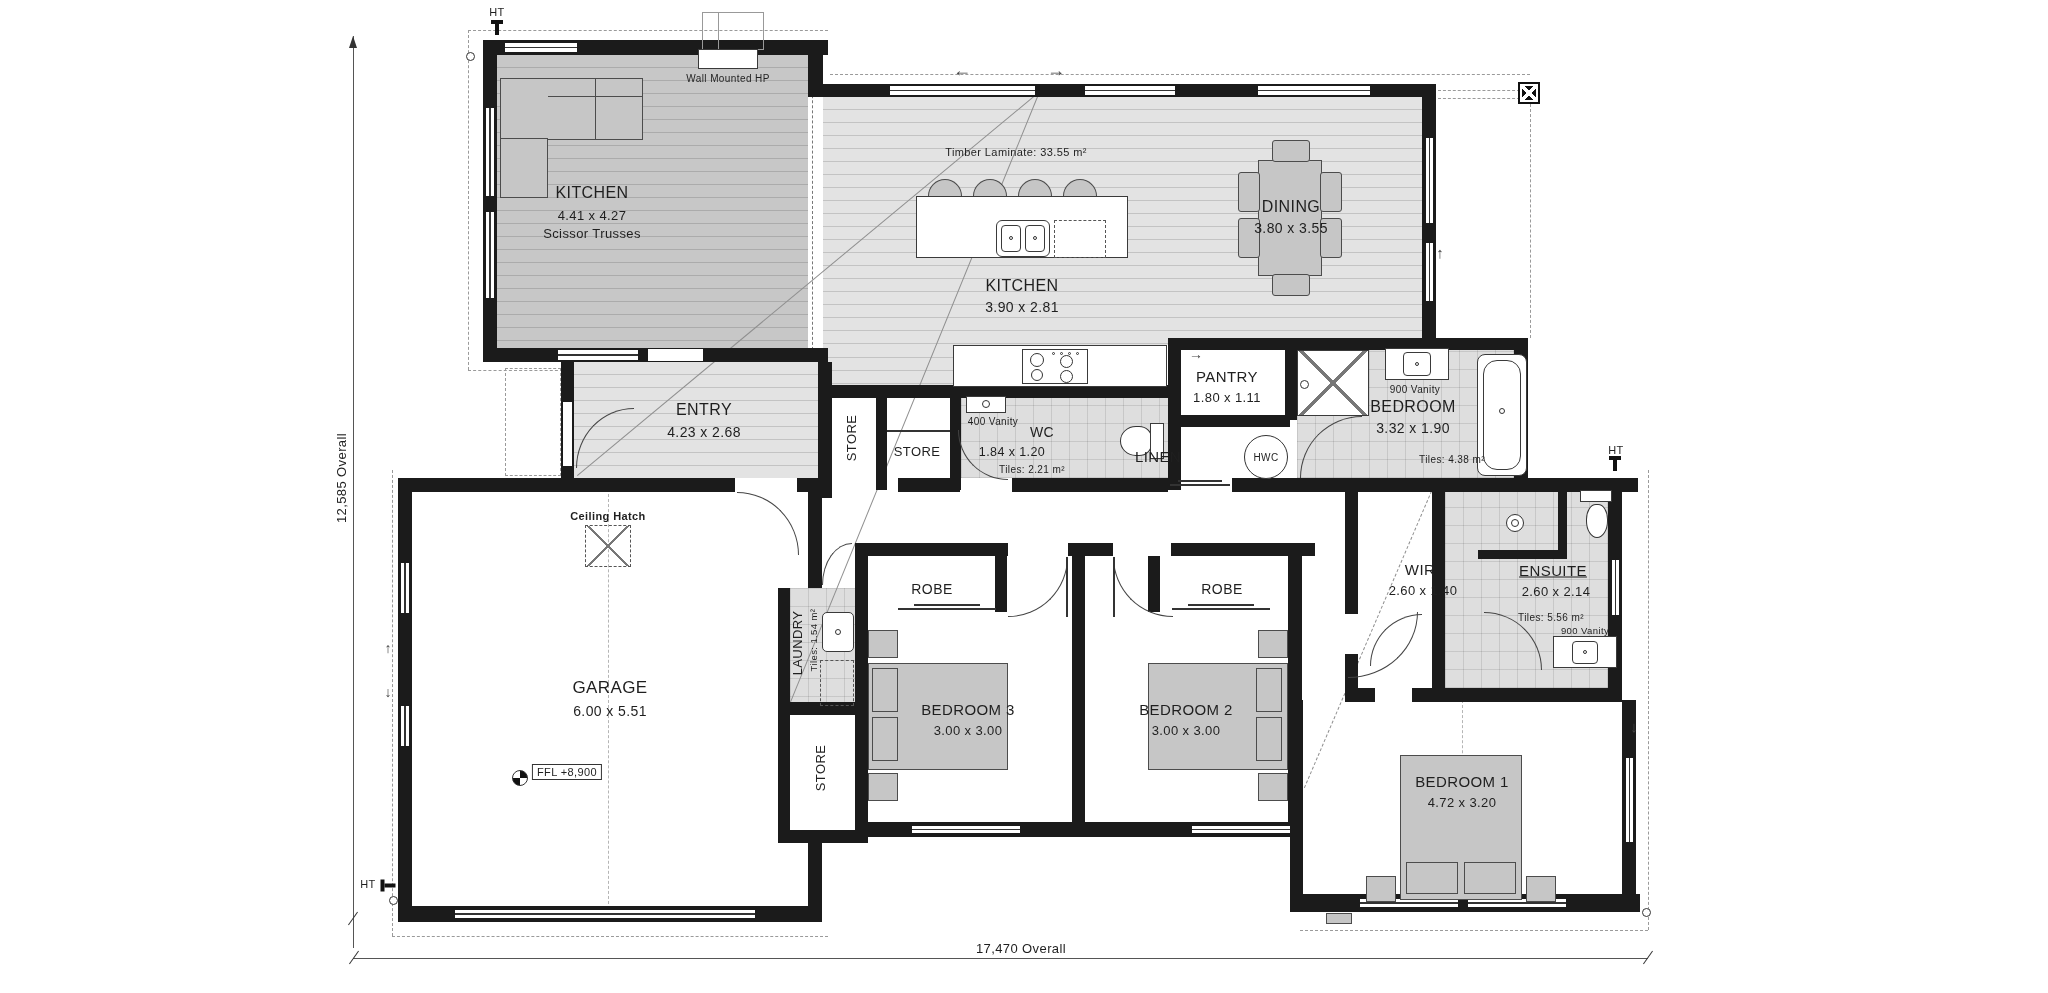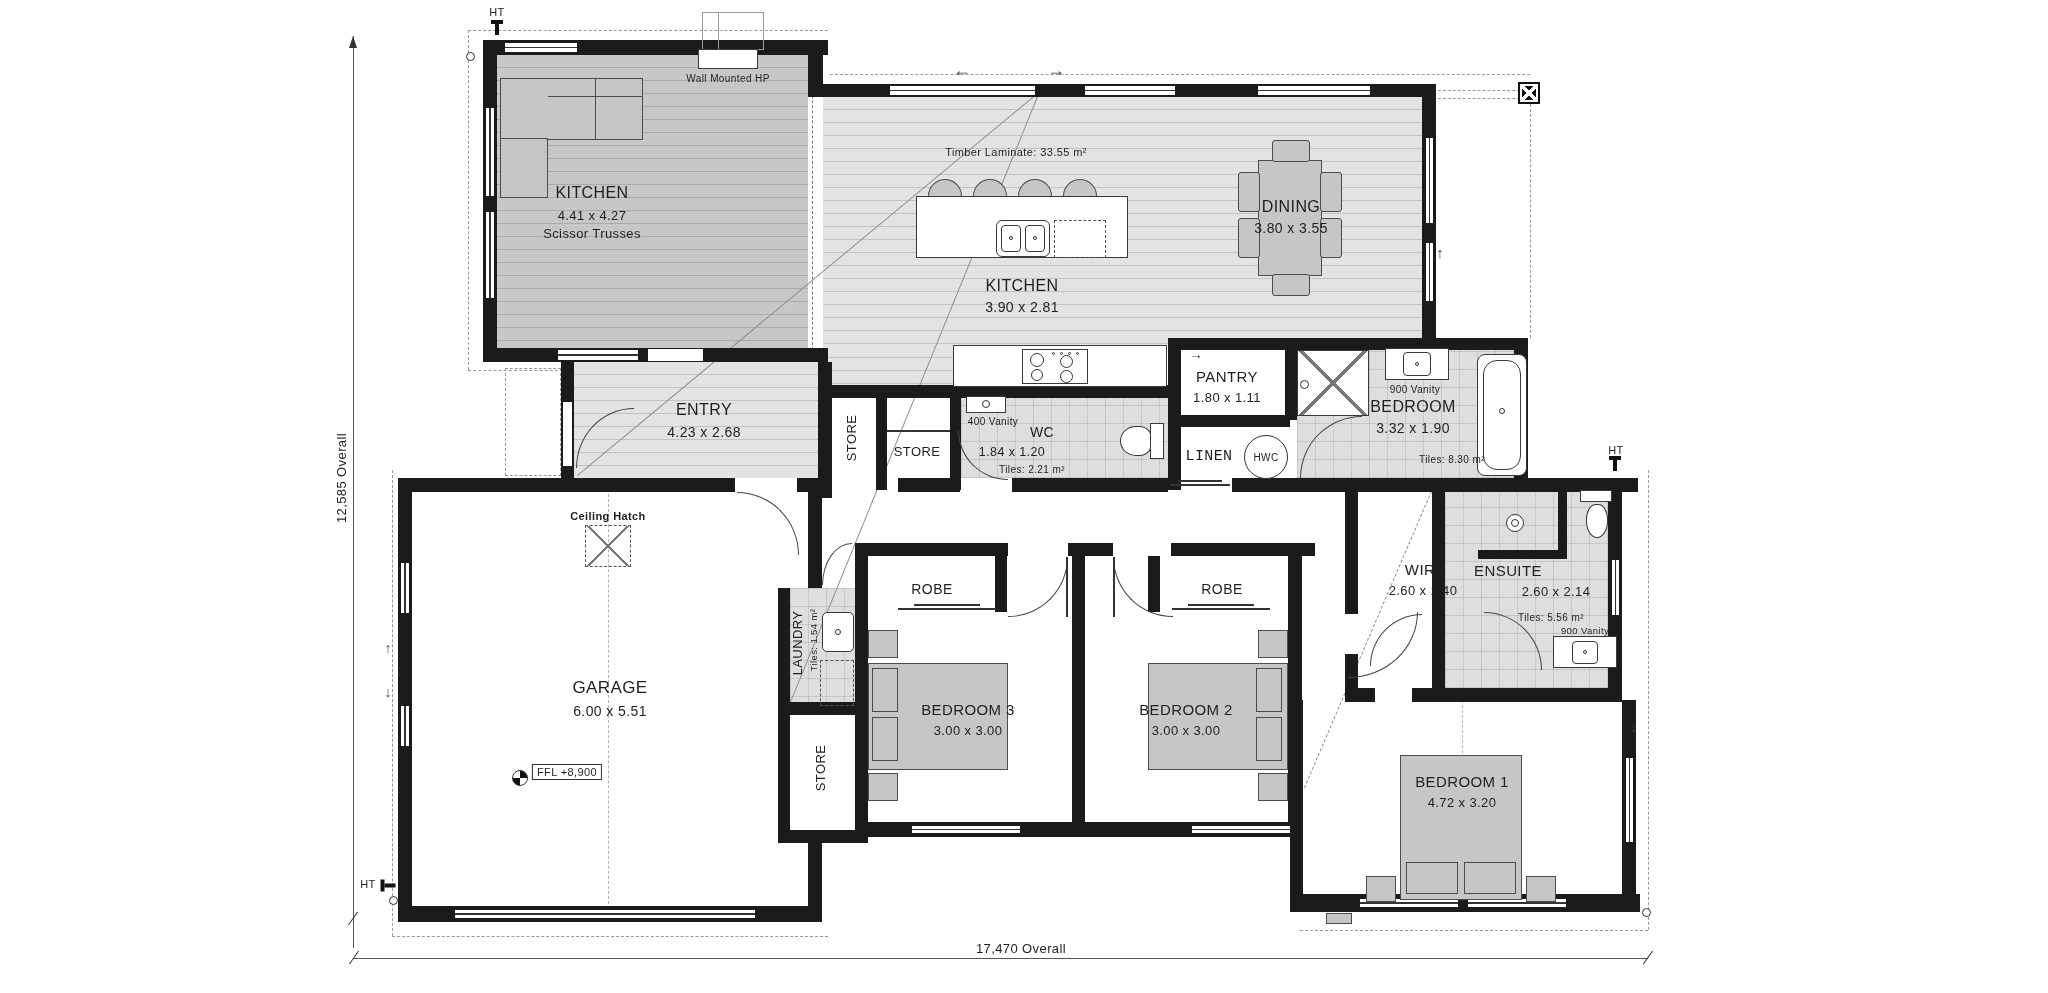--- a/index.html
+++ b/index.html
@@ -302,42 +302,42 @@
   <span class="lab r16" style="left:704px;top:410px;">ENTRY</span>
   <span class="lab s14" style="left:704px;top:432px;">4.23 x 2.68</span>
   <span class="lab r13 rot" style="left:851px;top:438px;">STORE</span>
   <span class="lab r13" style="left:917px;top:451px;">STORE</span>
   <span class="lab t10" style="left:993px;top:421px;">400 Vanity</span>
   <span class="lab r14" style="left:1042px;top:432px;">WC</span>
   <span class="lab s12" style="left:1012px;top:452px;">1.84 x 1.20</span>
   <span class="lab t10" style="left:1032px;top:469px;">Tiles: 2.21 m²</span>
   <span class="lab r15" style="left:1227px;top:376px;">PANTRY</span>
   <span class="lab s13" style="left:1227px;top:397px;">1.80 x 1.11</span>
-  <span class="lab r15" style="left:1209px;top:456px;font-family:Liberation Mono, monospace;">LINEN</span>
+  <span class="lab r15" style="left:1158px;top:456px;">LINEN</span>
   <span class="lab t10" style="left:1266px;top:457px;">HWC</span>
   <span class="lab t10" style="left:1415px;top:389px;">900 Vanity</span>
   <span class="lab r16" style="left:1413px;top:407px;">BEDROOM</span>
   <span class="lab s14" style="left:1413px;top:428px;">3.32 x 1.90</span>
-  <span class="lab t10" style="left:1452px;top:459px;">Tiles: 8.30 m²</span>
+  <span class="lab t10" style="left:1452px;top:459px;">Tiles: 4.38 m²</span>
   <span class="lab t11" style="left:608px;top:516px;font-weight:bold;">Ceiling Hatch</span>
   <span class="lab r17" style="left:610px;top:688px;">GARAGE</span>
   <span class="lab s14" style="left:610px;top:711px;">6.00 x 5.51</span>
   <span class="lab t11" style="left:567px;top:772px;border:1px solid #333;padding:1px 4px;background:#fff;">FFL +8,900</span>
   <span class="lab r13 rot" style="left:797px;top:643px;">LAUNDRY</span>
   <span class="lab t9 rot" style="left:813px;top:640px;">Tiles: 1.54 m²</span>
   <span class="lab r13 rot" style="left:820px;top:768px;">STORE</span>
   <span class="lab r14" style="left:932px;top:589px;">ROBE</span>
   <span class="lab r14" style="left:1222px;top:589px;">ROBE</span>
   <span class="lab r15" style="left:968px;top:709px;">BEDROOM 3</span>
   <span class="lab s13" style="left:968px;top:730px;">3.00 x 3.00</span>
   <span class="lab r15" style="left:1186px;top:709px;">BEDROOM 2</span>
   <span class="lab s13" style="left:1186px;top:730px;">3.00 x 3.00</span>
   <span class="lab r15" style="left:1420px;top:569px;">WIR</span>
   <span class="lab s13" style="left:1423px;top:590px;">2.60 x 1.40</span>
-  <span class="lab r15" style="left:1508px;top:570px;">ENSUITE</span>
+  <span class="lab r15" style="left:1553px;top:570px;text-decoration:underline;">ENSUITE</span>
   <span class="lab s13" style="left:1556px;top:591px;">2.60 x 2.14</span>
   <span class="lab t10" style="left:1551px;top:617px;">Tiles: 5.56 m²</span>
   <span class="lab t9" style="left:1585px;top:630px;">900 Vanity</span>
   <span class="lab r15" style="left:1462px;top:781px;">BEDROOM 1</span>
   <span class="lab s13" style="left:1462px;top:802px;">4.72 x 3.20</span>
   <span class="lab s13 rot" style="left:341px;top:478px;">12,585 Overall</span>
   <span class="lab s13" style="left:1021px;top:948px;">17,470 Overall</span>
   <span class="lab t11" style="left:497px;top:12px;">HT</span>
   <span class="lab t11" style="left:1616px;top:450px;">HT</span>
   <span class="lab t11" style="left:368px;top:884px;">HT</span>

